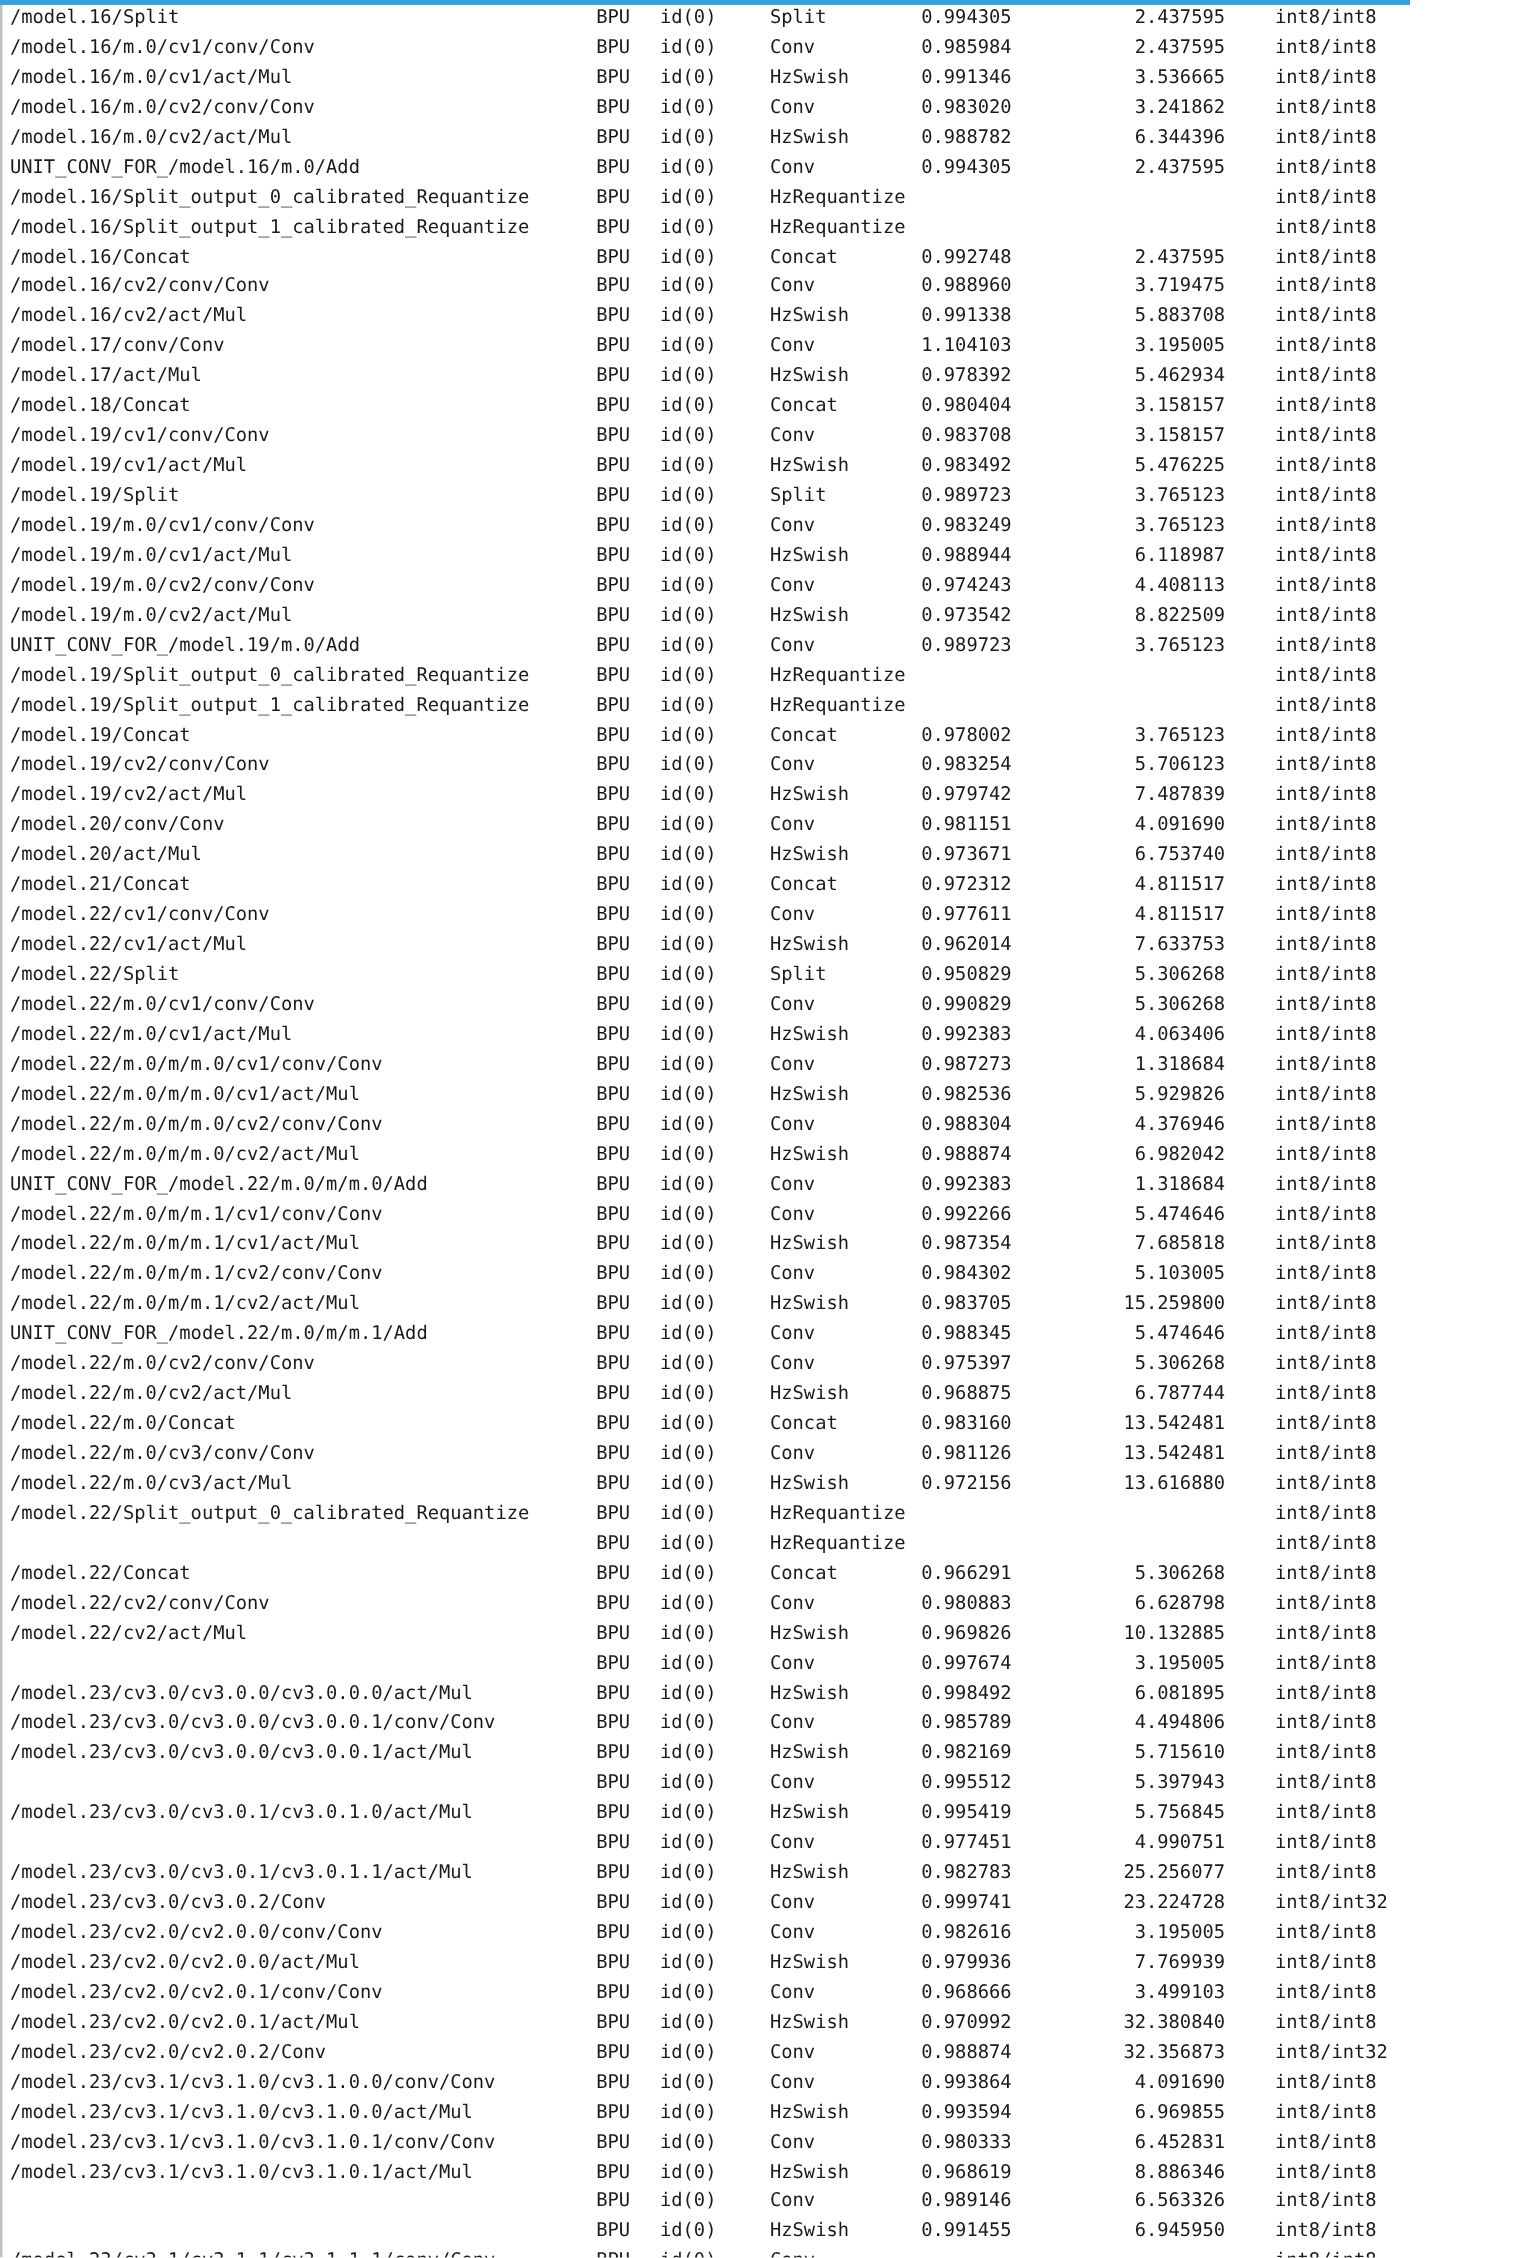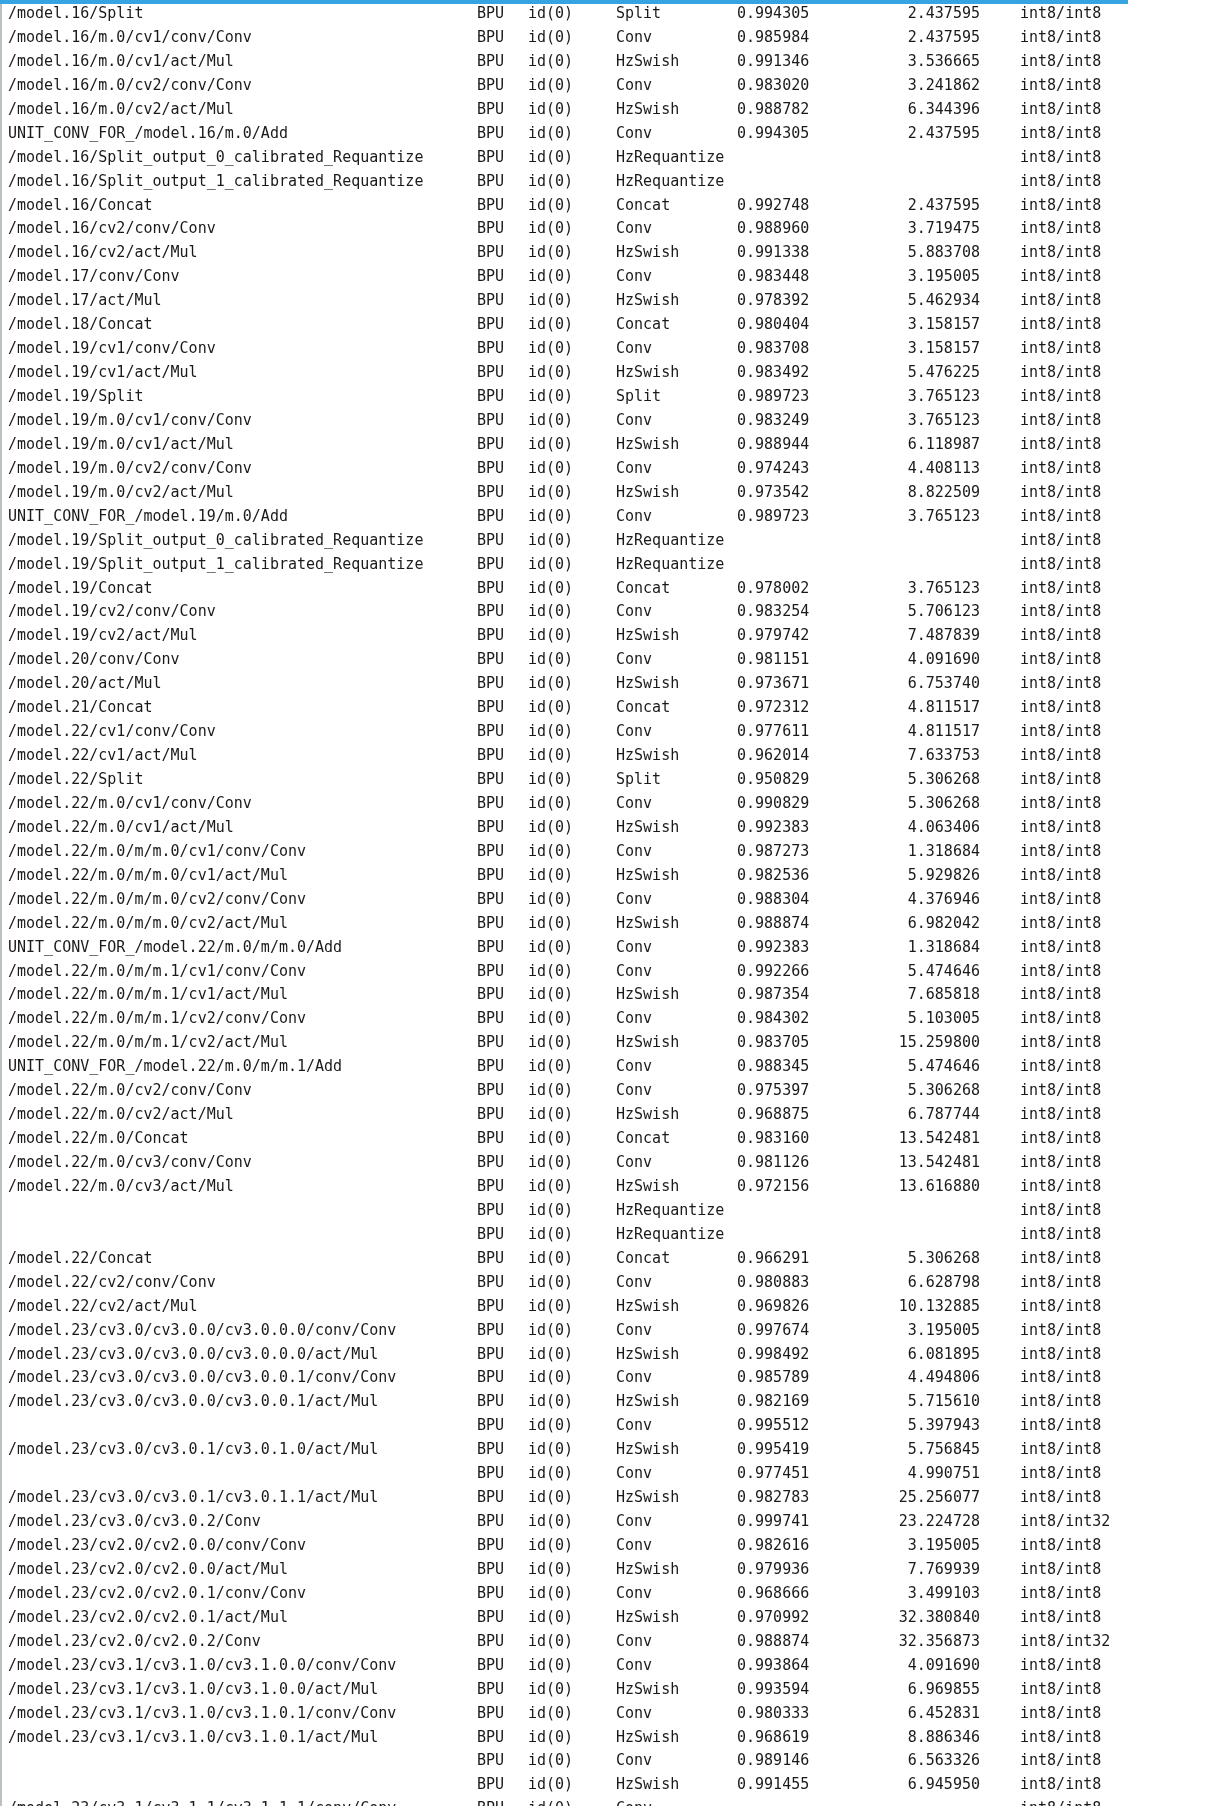--- a/index.html
+++ b/index.html
@@ -42,21 +42,21 @@
     <div class="row"><span class="cell col-name">/model.16/m.0/cv1/conv/Conv</span><span class="cell col-exec">BPU</span><span class="cell col-id">id(0)</span><span class="cell col-op">Conv</span><span class="cell col-cos">0.985984</span><span class="cell col-thr">2.437595</span><span class="cell col-dtype">int8/int8</span></div>
     <div class="row"><span class="cell col-name">/model.16/m.0/cv1/act/Mul</span><span class="cell col-exec">BPU</span><span class="cell col-id">id(0)</span><span class="cell col-op">HzSwish</span><span class="cell col-cos">0.991346</span><span class="cell col-thr">3.536665</span><span class="cell col-dtype">int8/int8</span></div>
     <div class="row"><span class="cell col-name">/model.16/m.0/cv2/conv/Conv</span><span class="cell col-exec">BPU</span><span class="cell col-id">id(0)</span><span class="cell col-op">Conv</span><span class="cell col-cos">0.983020</span><span class="cell col-thr">3.241862</span><span class="cell col-dtype">int8/int8</span></div>
     <div class="row"><span class="cell col-name">/model.16/m.0/cv2/act/Mul</span><span class="cell col-exec">BPU</span><span class="cell col-id">id(0)</span><span class="cell col-op">HzSwish</span><span class="cell col-cos">0.988782</span><span class="cell col-thr">6.344396</span><span class="cell col-dtype">int8/int8</span></div>
     <div class="row"><span class="cell col-name">UNIT_CONV_FOR_/model.16/m.0/Add</span><span class="cell col-exec">BPU</span><span class="cell col-id">id(0)</span><span class="cell col-op">Conv</span><span class="cell col-cos">0.994305</span><span class="cell col-thr">2.437595</span><span class="cell col-dtype">int8/int8</span></div>
     <div class="row"><span class="cell col-name">/model.16/Split_output_0_calibrated_Requantize</span><span class="cell col-exec">BPU</span><span class="cell col-id">id(0)</span><span class="cell col-op">HzRequantize</span><span class="cell col-dtype">int8/int8</span></div>
     <div class="row"><span class="cell col-name">/model.16/Split_output_1_calibrated_Requantize</span><span class="cell col-exec">BPU</span><span class="cell col-id">id(0)</span><span class="cell col-op">HzRequantize</span><span class="cell col-dtype">int8/int8</span></div>
     <div class="row"><span class="cell col-name">/model.16/Concat</span><span class="cell col-exec">BPU</span><span class="cell col-id">id(0)</span><span class="cell col-op">Concat</span><span class="cell col-cos">0.992748</span><span class="cell col-thr">2.437595</span><span class="cell col-dtype">int8/int8</span></div>
     <div class="row"><span class="cell col-name">/model.16/cv2/conv/Conv</span><span class="cell col-exec">BPU</span><span class="cell col-id">id(0)</span><span class="cell col-op">Conv</span><span class="cell col-cos">0.988960</span><span class="cell col-thr">3.719475</span><span class="cell col-dtype">int8/int8</span></div>
     <div class="row"><span class="cell col-name">/model.16/cv2/act/Mul</span><span class="cell col-exec">BPU</span><span class="cell col-id">id(0)</span><span class="cell col-op">HzSwish</span><span class="cell col-cos">0.991338</span><span class="cell col-thr">5.883708</span><span class="cell col-dtype">int8/int8</span></div>
-    <div class="row"><span class="cell col-name">/model.17/conv/Conv</span><span class="cell col-exec">BPU</span><span class="cell col-id">id(0)</span><span class="cell col-op">Conv</span><span class="cell col-cos">0.983448</span><span class="cell col-thr">3.195005</span><span class="cell col-dtype">int8/int8</span></div>
+    <div class="row"><span class="cell col-name">/model.17/conv/Conv</span><span class="cell col-exec">BPU</span><span class="cell col-id">id(0)</span><span class="cell col-op">Conv</span><span class="cell col-cos">1.104103</span><span class="cell col-thr">3.195005</span><span class="cell col-dtype">int8/int8</span></div>
     <div class="row"><span class="cell col-name">/model.17/act/Mul</span><span class="cell col-exec">BPU</span><span class="cell col-id">id(0)</span><span class="cell col-op">HzSwish</span><span class="cell col-cos">0.978392</span><span class="cell col-thr">5.462934</span><span class="cell col-dtype">int8/int8</span></div>
     <div class="row"><span class="cell col-name">/model.18/Concat</span><span class="cell col-exec">BPU</span><span class="cell col-id">id(0)</span><span class="cell col-op">Concat</span><span class="cell col-cos">0.980404</span><span class="cell col-thr">3.158157</span><span class="cell col-dtype">int8/int8</span></div>
     <div class="row"><span class="cell col-name">/model.19/cv1/conv/Conv</span><span class="cell col-exec">BPU</span><span class="cell col-id">id(0)</span><span class="cell col-op">Conv</span><span class="cell col-cos">0.983708</span><span class="cell col-thr">3.158157</span><span class="cell col-dtype">int8/int8</span></div>
     <div class="row"><span class="cell col-name">/model.19/cv1/act/Mul</span><span class="cell col-exec">BPU</span><span class="cell col-id">id(0)</span><span class="cell col-op">HzSwish</span><span class="cell col-cos">0.983492</span><span class="cell col-thr">5.476225</span><span class="cell col-dtype">int8/int8</span></div>
     <div class="row"><span class="cell col-name">/model.19/Split</span><span class="cell col-exec">BPU</span><span class="cell col-id">id(0)</span><span class="cell col-op">Split</span><span class="cell col-cos">0.989723</span><span class="cell col-thr">3.765123</span><span class="cell col-dtype">int8/int8</span></div>
     <div class="row"><span class="cell col-name">/model.19/m.0/cv1/conv/Conv</span><span class="cell col-exec">BPU</span><span class="cell col-id">id(0)</span><span class="cell col-op">Conv</span><span class="cell col-cos">0.983249</span><span class="cell col-thr">3.765123</span><span class="cell col-dtype">int8/int8</span></div>
     <div class="row"><span class="cell col-name">/model.19/m.0/cv1/act/Mul</span><span class="cell col-exec">BPU</span><span class="cell col-id">id(0)</span><span class="cell col-op">HzSwish</span><span class="cell col-cos">0.988944</span><span class="cell col-thr">6.118987</span><span class="cell col-dtype">int8/int8</span></div>
     <div class="row"><span class="cell col-name">/model.19/m.0/cv2/conv/Conv</span><span class="cell col-exec">BPU</span><span class="cell col-id">id(0)</span><span class="cell col-op">Conv</span><span class="cell col-cos">0.974243</span><span class="cell col-thr">4.408113</span><span class="cell col-dtype">int8/int8</span></div>
     <div class="row"><span class="cell col-name">/model.19/m.0/cv2/act/Mul</span><span class="cell col-exec">BPU</span><span class="cell col-id">id(0)</span><span class="cell col-op">HzSwish</span><span class="cell col-cos">0.973542</span><span class="cell col-thr">8.822509</span><span class="cell col-dtype">int8/int8</span></div>
     <div class="row"><span class="cell col-name">UNIT_CONV_FOR_/model.19/m.0/Add</span><span class="cell col-exec">BPU</span><span class="cell col-id">id(0)</span><span class="cell col-op">Conv</span><span class="cell col-cos">0.989723</span><span class="cell col-thr">3.765123</span><span class="cell col-dtype">int8/int8</span></div>
@@ -81,26 +81,26 @@
     <div class="row"><span class="cell col-name">/model.22/m.0/m/m.1/cv1/conv/Conv</span><span class="cell col-exec">BPU</span><span class="cell col-id">id(0)</span><span class="cell col-op">Conv</span><span class="cell col-cos">0.992266</span><span class="cell col-thr">5.474646</span><span class="cell col-dtype">int8/int8</span></div>
     <div class="row"><span class="cell col-name">/model.22/m.0/m/m.1/cv1/act/Mul</span><span class="cell col-exec">BPU</span><span class="cell col-id">id(0)</span><span class="cell col-op">HzSwish</span><span class="cell col-cos">0.987354</span><span class="cell col-thr">7.685818</span><span class="cell col-dtype">int8/int8</span></div>
     <div class="row"><span class="cell col-name">/model.22/m.0/m/m.1/cv2/conv/Conv</span><span class="cell col-exec">BPU</span><span class="cell col-id">id(0)</span><span class="cell col-op">Conv</span><span class="cell col-cos">0.984302</span><span class="cell col-thr">5.103005</span><span class="cell col-dtype">int8/int8</span></div>
     <div class="row"><span class="cell col-name">/model.22/m.0/m/m.1/cv2/act/Mul</span><span class="cell col-exec">BPU</span><span class="cell col-id">id(0)</span><span class="cell col-op">HzSwish</span><span class="cell col-cos">0.983705</span><span class="cell col-thr">15.259800</span><span class="cell col-dtype">int8/int8</span></div>
     <div class="row"><span class="cell col-name">UNIT_CONV_FOR_/model.22/m.0/m/m.1/Add</span><span class="cell col-exec">BPU</span><span class="cell col-id">id(0)</span><span class="cell col-op">Conv</span><span class="cell col-cos">0.988345</span><span class="cell col-thr">5.474646</span><span class="cell col-dtype">int8/int8</span></div>
     <div class="row"><span class="cell col-name">/model.22/m.0/cv2/conv/Conv</span><span class="cell col-exec">BPU</span><span class="cell col-id">id(0)</span><span class="cell col-op">Conv</span><span class="cell col-cos">0.975397</span><span class="cell col-thr">5.306268</span><span class="cell col-dtype">int8/int8</span></div>
     <div class="row"><span class="cell col-name">/model.22/m.0/cv2/act/Mul</span><span class="cell col-exec">BPU</span><span class="cell col-id">id(0)</span><span class="cell col-op">HzSwish</span><span class="cell col-cos">0.968875</span><span class="cell col-thr">6.787744</span><span class="cell col-dtype">int8/int8</span></div>
     <div class="row"><span class="cell col-name">/model.22/m.0/Concat</span><span class="cell col-exec">BPU</span><span class="cell col-id">id(0)</span><span class="cell col-op">Concat</span><span class="cell col-cos">0.983160</span><span class="cell col-thr">13.542481</span><span class="cell col-dtype">int8/int8</span></div>
     <div class="row"><span class="cell col-name">/model.22/m.0/cv3/conv/Conv</span><span class="cell col-exec">BPU</span><span class="cell col-id">id(0)</span><span class="cell col-op">Conv</span><span class="cell col-cos">0.981126</span><span class="cell col-thr">13.542481</span><span class="cell col-dtype">int8/int8</span></div>
     <div class="row"><span class="cell col-name">/model.22/m.0/cv3/act/Mul</span><span class="cell col-exec">BPU</span><span class="cell col-id">id(0)</span><span class="cell col-op">HzSwish</span><span class="cell col-cos">0.972156</span><span class="cell col-thr">13.616880</span><span class="cell col-dtype">int8/int8</span></div>
-    <div class="row"><span class="cell col-exec">BPU</span><span class="cell col-id">id(0)</span><span class="cell col-op">HzRequantize</span><span class="cell col-dtype">int8/int8</span></div>
+    <div class="row"><span class="cell col-name">/model.22/Split_output_0_calibrated_Requantize</span><span class="cell col-exec">BPU</span><span class="cell col-id">id(0)</span><span class="cell col-op">HzRequantize</span><span class="cell col-dtype">int8/int8</span></div>
     <div class="row"><span class="cell col-exec">BPU</span><span class="cell col-id">id(0)</span><span class="cell col-op">HzRequantize</span><span class="cell col-dtype">int8/int8</span></div>
     <div class="row"><span class="cell col-name">/model.22/Concat</span><span class="cell col-exec">BPU</span><span class="cell col-id">id(0)</span><span class="cell col-op">Concat</span><span class="cell col-cos">0.966291</span><span class="cell col-thr">5.306268</span><span class="cell col-dtype">int8/int8</span></div>
     <div class="row"><span class="cell col-name">/model.22/cv2/conv/Conv</span><span class="cell col-exec">BPU</span><span class="cell col-id">id(0)</span><span class="cell col-op">Conv</span><span class="cell col-cos">0.980883</span><span class="cell col-thr">6.628798</span><span class="cell col-dtype">int8/int8</span></div>
     <div class="row"><span class="cell col-name">/model.22/cv2/act/Mul</span><span class="cell col-exec">BPU</span><span class="cell col-id">id(0)</span><span class="cell col-op">HzSwish</span><span class="cell col-cos">0.969826</span><span class="cell col-thr">10.132885</span><span class="cell col-dtype">int8/int8</span></div>
-    <div class="row"><span class="cell col-name">/model.23/cv3.0/cv3.0.0/cv3.0.0.0/conv/Conv</span><span class="cell col-exec">BPU</span><span class="cell col-id">id(0)</span><span class="cell col-op">Conv</span><span class="cell col-cos">0.997674</span><span class="cell col-thr">3.195005</span><span class="cell col-dtype">int8/int8</span></div>
+    <div class="row"><span class="cell col-exec">BPU</span><span class="cell col-id">id(0)</span><span class="cell col-op">Conv</span><span class="cell col-cos">0.997674</span><span class="cell col-thr">3.195005</span><span class="cell col-dtype">int8/int8</span></div>
     <div class="row"><span class="cell col-name">/model.23/cv3.0/cv3.0.0/cv3.0.0.0/act/Mul</span><span class="cell col-exec">BPU</span><span class="cell col-id">id(0)</span><span class="cell col-op">HzSwish</span><span class="cell col-cos">0.998492</span><span class="cell col-thr">6.081895</span><span class="cell col-dtype">int8/int8</span></div>
     <div class="row"><span class="cell col-name">/model.23/cv3.0/cv3.0.0/cv3.0.0.1/conv/Conv</span><span class="cell col-exec">BPU</span><span class="cell col-id">id(0)</span><span class="cell col-op">Conv</span><span class="cell col-cos">0.985789</span><span class="cell col-thr">4.494806</span><span class="cell col-dtype">int8/int8</span></div>
     <div class="row"><span class="cell col-name">/model.23/cv3.0/cv3.0.0/cv3.0.0.1/act/Mul</span><span class="cell col-exec">BPU</span><span class="cell col-id">id(0)</span><span class="cell col-op">HzSwish</span><span class="cell col-cos">0.982169</span><span class="cell col-thr">5.715610</span><span class="cell col-dtype">int8/int8</span></div>
     <div class="row"><span class="cell col-exec">BPU</span><span class="cell col-id">id(0)</span><span class="cell col-op">Conv</span><span class="cell col-cos">0.995512</span><span class="cell col-thr">5.397943</span><span class="cell col-dtype">int8/int8</span></div>
     <div class="row"><span class="cell col-name">/model.23/cv3.0/cv3.0.1/cv3.0.1.0/act/Mul</span><span class="cell col-exec">BPU</span><span class="cell col-id">id(0)</span><span class="cell col-op">HzSwish</span><span class="cell col-cos">0.995419</span><span class="cell col-thr">5.756845</span><span class="cell col-dtype">int8/int8</span></div>
     <div class="row"><span class="cell col-exec">BPU</span><span class="cell col-id">id(0)</span><span class="cell col-op">Conv</span><span class="cell col-cos">0.977451</span><span class="cell col-thr">4.990751</span><span class="cell col-dtype">int8/int8</span></div>
     <div class="row"><span class="cell col-name">/model.23/cv3.0/cv3.0.1/cv3.0.1.1/act/Mul</span><span class="cell col-exec">BPU</span><span class="cell col-id">id(0)</span><span class="cell col-op">HzSwish</span><span class="cell col-cos">0.982783</span><span class="cell col-thr">25.256077</span><span class="cell col-dtype">int8/int8</span></div>
     <div class="row"><span class="cell col-name">/model.23/cv3.0/cv3.0.2/Conv</span><span class="cell col-exec">BPU</span><span class="cell col-id">id(0)</span><span class="cell col-op">Conv</span><span class="cell col-cos">0.999741</span><span class="cell col-thr">23.224728</span><span class="cell col-dtype">int8/int32</span></div>
     <div class="row"><span class="cell col-name">/model.23/cv2.0/cv2.0.0/conv/Conv</span><span class="cell col-exec">BPU</span><span class="cell col-id">id(0)</span><span class="cell col-op">Conv</span><span class="cell col-cos">0.982616</span><span class="cell col-thr">3.195005</span><span class="cell col-dtype">int8/int8</span></div>
     <div class="row"><span class="cell col-name">/model.23/cv2.0/cv2.0.0/act/Mul</span><span class="cell col-exec">BPU</span><span class="cell col-id">id(0)</span><span class="cell col-op">HzSwish</span><span class="cell col-cos">0.979936</span><span class="cell col-thr">7.769939</span><span class="cell col-dtype">int8/int8</span></div>

